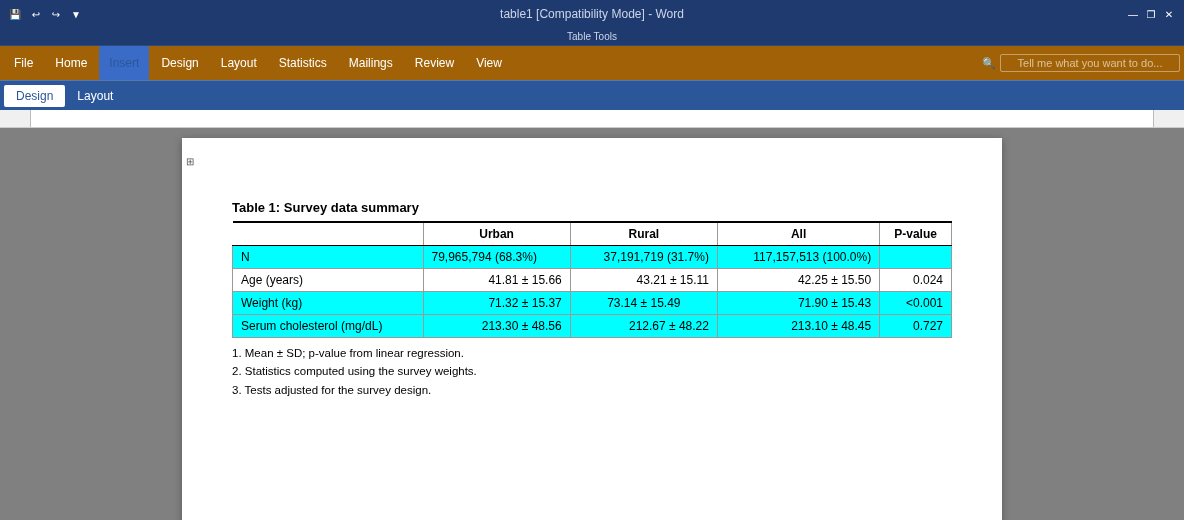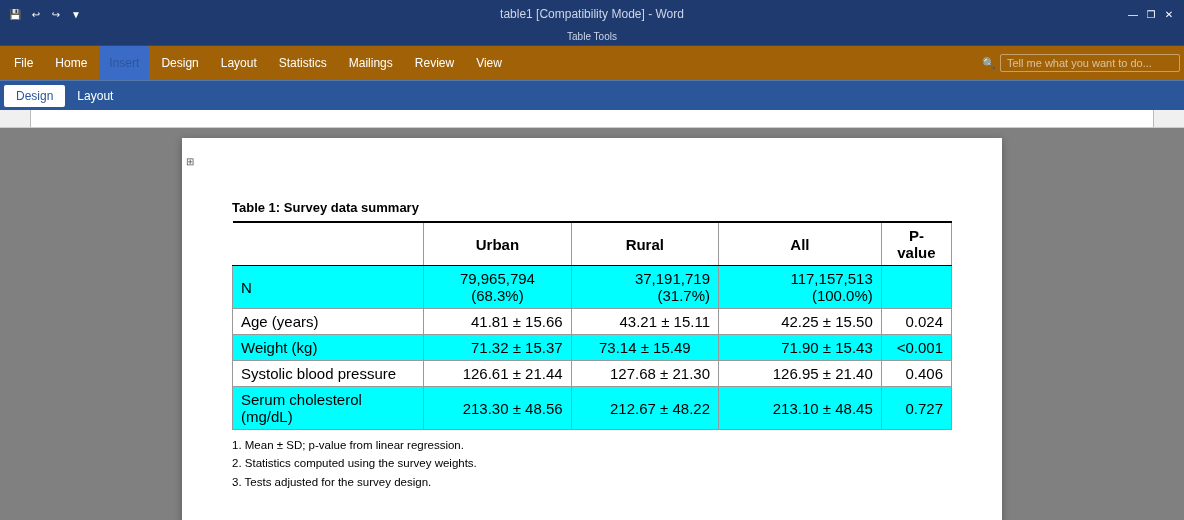--- a/index.html
+++ b/index.html
@@ -61,20 +61,21 @@
       gap: 4px;
     }
     .ribbon-search input {
       background: transparent;
       border: 1px solid rgba(255,255,255,0.4);
       color: white;
       padding: 2px 6px;
       font-size: 11px;
       border-radius: 2px;
       width: 180px;
+      text-align: center;
     }
     .ribbon-search input::placeholder { color: rgba(255,255,255,0.6); }
 
     
     .sub-ribbon {
       background: #2b579a;
       height: 30px;
       display: flex;
       align-items: center;
       padding: 0 4px;
@@ -131,21 +132,21 @@
     .table-title {
       font-size: 13px;
       font-weight: bold;
       margin-bottom: 6px;
       color: #000;
       margin-top: 42px;
     }
     .data-table {
       width: 100%;
       border-collapse: collapse;
-      font-size: 15px;
+      font-size: 12px;
     }
     .data-table th, .data-table td {
       padding: 4px 8px;
       border: 1px solid #999;
     }
     .data-table th {
       font-weight: bold;
       text-align: center;
       background: white;
       border-top: 2px solid #000;
@@ -238,46 +239,39 @@
           <th style="border-left:none; border-right:none; text-align:left;"></th>
           <th>Urban</th>
           <th>Rural</th>
           <th>All</th>
           <th>P-value</th>
         </tr>
       </thead>
       <tbody id="table-body">
       <tr style="background: rgb(0, 255, 255);">
             <td style="text-align: left;">N</td>
-            <td style="text-align: center;">79,965,794 (68.3%)</td>
+            <td style="text-align: left;">79,965,794 (68.3%)</td>
             <td style="text-align: right;">37,191,719 (31.7%)</td>
             <td style="text-align: right;">117,157,513 (100.0%)</td>
             <td style="text-align: right;"></td>
           </tr>
           <tr>
             <td style="text-align: left;">Age (years)</td>
             <td style="text-align: right;">41.81 ± 15.66</td>
             <td style="text-align: right;">43.21 ± 15.11</td>
             <td style="text-align: right;">42.25 ± 15.50</td>
             <td style="text-align: right;">0.024</td>
           </tr>
           <tr style="background: rgb(0, 255, 255);">
             <td style="text-align: left;">Weight (kg)</td>
             <td style="text-align: right;">71.32 ± 15.37</td>
             <td style="text-align: center;">73.14 ± 15.49</td>
             <td style="text-align: right;">71.90 ± 15.43</td>
             <td style="text-align: right;">&lt;0.001</td>
           </tr>
-          <tr>
-            <td style="text-align: left;">Systolic blood pressure</td>
-            <td style="text-align: right;">126.61 ± 21.44</td>
-            <td style="text-align: right;">127.68 ± 21.30</td>
-            <td style="text-align: right;">126.95 ± 21.40</td>
-            <td style="text-align: right;">0.406</td>
-          </tr>
           <tr style="background: rgb(0, 255, 255);">
             <td style="text-align: left;">Serum cholesterol (mg/dL)</td>
             <td style="text-align: right;">213.30 ± 48.56</td>
             <td style="text-align: right;">212.67 ± 48.22</td>
             <td style="text-align: right;">213.10 ± 48.45</td>
             <td style="text-align: right;">0.727</td>
           </tr>
         </tbody>
     </table>
 

